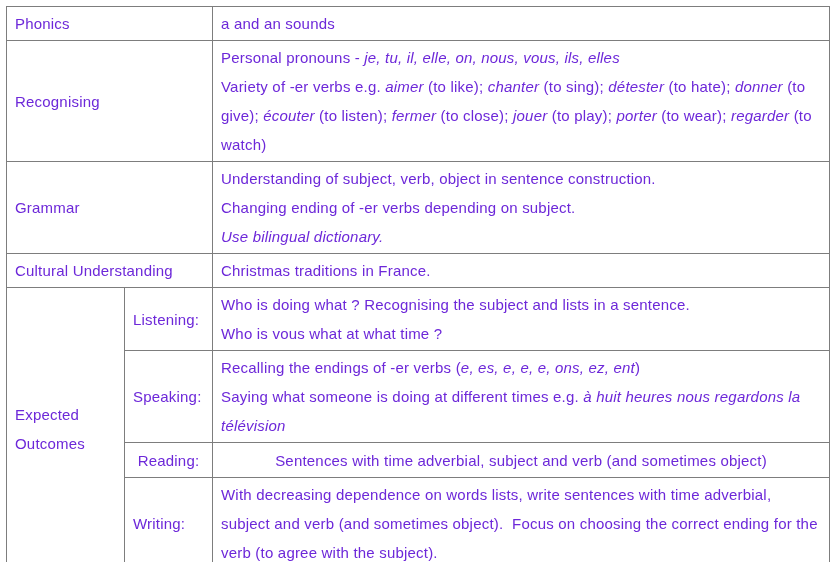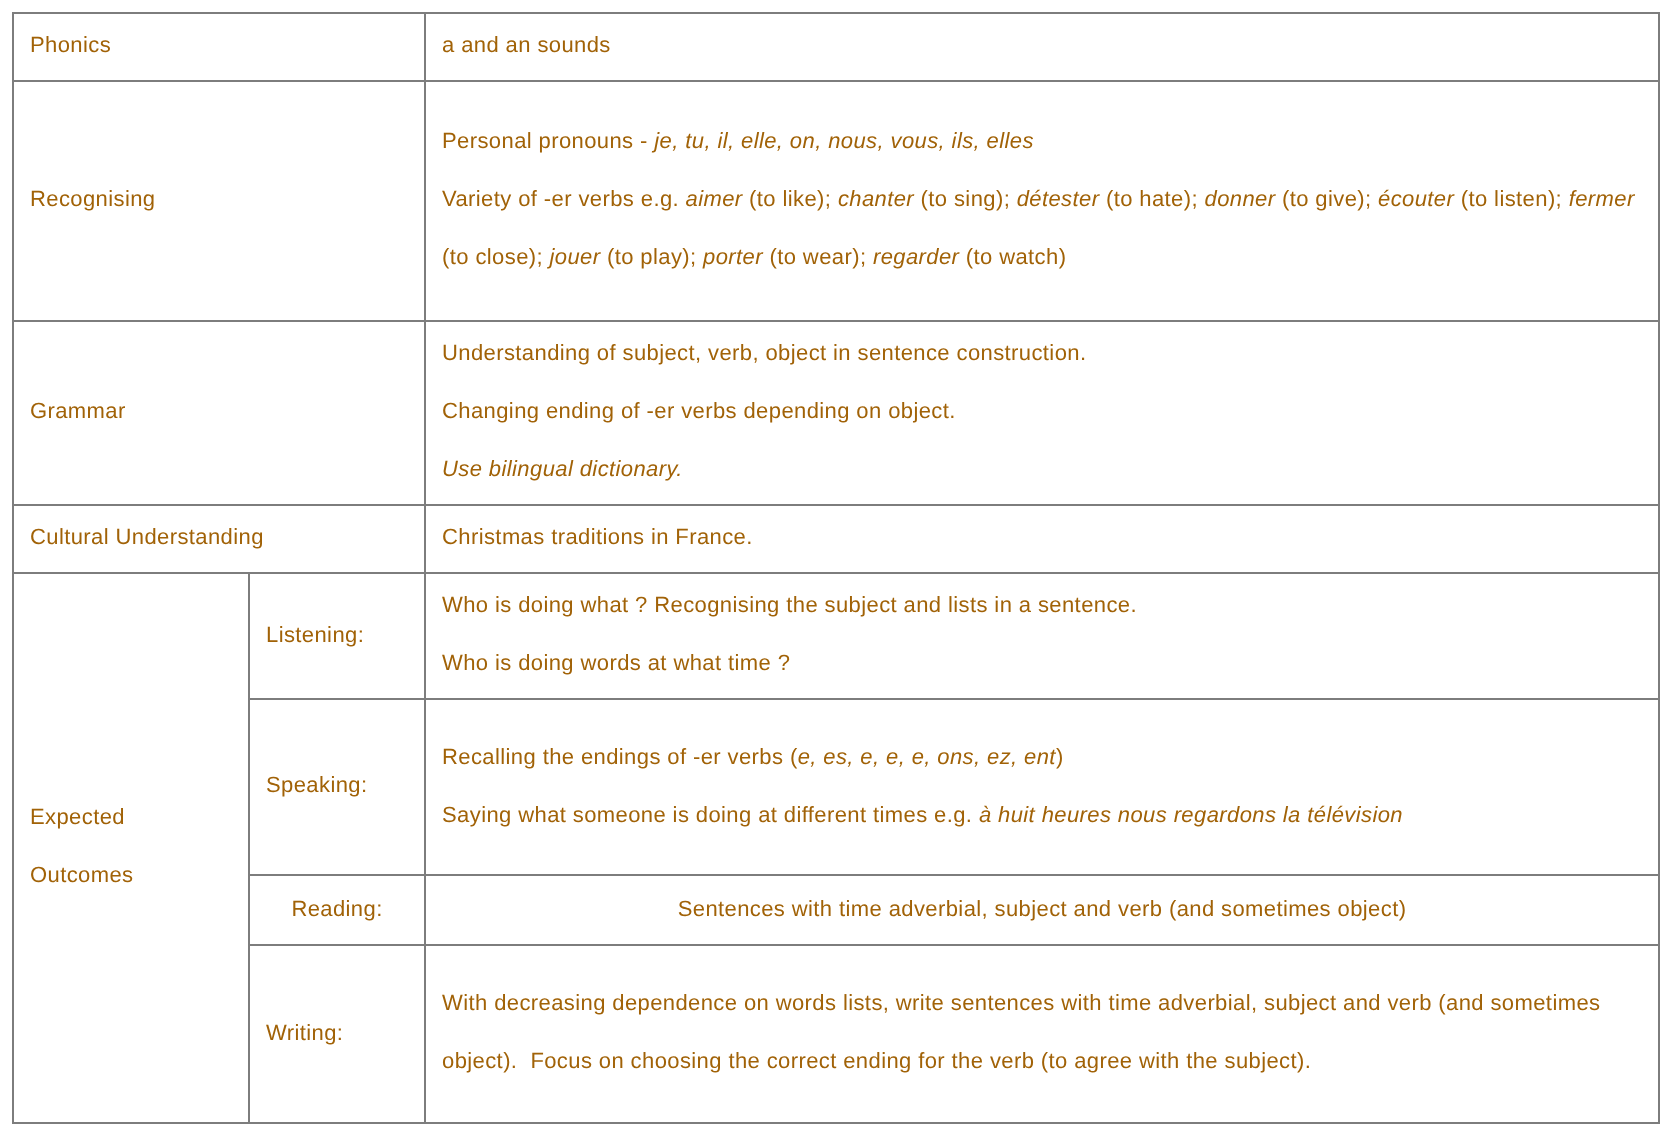--- a/index.html
+++ b/index.html
@@ -13,24 +13,24 @@
     border-collapse: collapse;
     margin: 6px;
     width: 823px;
     table-layout: fixed;
     background: #ffffff;
   }
   table.curriculum td {
     border: 1px solid #7d7d7d;
     vertical-align: middle;
     padding: 2px 8px;
-    font-size: 11px;
+    font-size: 15px;
     line-height: 29px;
     letter-spacing: 0.2px;
-    color: #a16207;
+    color: #6d28d9;
     background: #ffffff;
     overflow: hidden;
   }
   td.lbl   { }
   td.sublbl{ }
   td.cnt p { margin: 0; }
   em { font-style: italic; }
   
   tr.r-phonics  td { height: 34px; }
   tr.r-vocab    td { height: 120px; }
@@ -63,38 +63,38 @@
       <td class="cnt">
         <p><span>Personal pronouns - </span><em>je, tu, il, elle, on, nous, vous, ils, elles</em></p>
         <p><span>Variety of -er verbs e.g. </span><em>aimer</em><span> (to like); </span><em>chanter</em><span> (to sing); </span><em>détester</em><span> (to hate); </span><em>donner</em><span> (to give); </span><em>écouter</em><span> (to listen); </span><em>fermer</em><span> (to close); </span><em>jouer</em><span> (to play); </span><em>porter</em><span> (to wear); </span><em>regarder</em><span> (to watch)</span></p>
       </td>
     </tr>
 
     <tr class="r-grammar">
       <td class="lbl" colspan="2">Grammar</td>
       <td class="cnt">
         <p><span>Understanding of subject, verb, object in sentence construction.</span></p>
-        <p><span>Changing ending of -er verbs depending on object.</span></p>
+        <p><span>Changing ending of -er verbs depending on subject.</span></p>
         <p><em>Use bilingual dictionary.</em></p>
       </td>
     </tr>
 
     <tr class="r-cultural">
       <td class="lbl" colspan="2">Cultural Understanding</td>
       <td class="cnt">
         <p><span>Christmas traditions in France.</span></p>
       </td>
     </tr>
 
     <tr class="r-listening">
       <td class="lbl" rowspan="4">Expected Outcomes</td>
       <td class="sublbl">Listening:</td>
       <td class="cnt">
         <p><span>Who is doing what ? Recognising the subject and lists in a sentence.</span></p>
-        <p><span>Who is doing words at what time ?</span></p>
+        <p><span>Who is vous what at what time ?</span></p>
       </td>
     </tr>
 
     <tr class="r-speaking">
       <td class="sublbl">Speaking:</td>
       <td class="cnt">
         <p><span>Recalling the endings of -er verbs (</span><em>e, es, e, e, e, ons, ez, ent</em><span>)</span></p>
         <p><span>Saying what someone is doing at different times e.g. </span><em>à huit heures nous regardons la télévision</em></p>
       </td>
     </tr>

